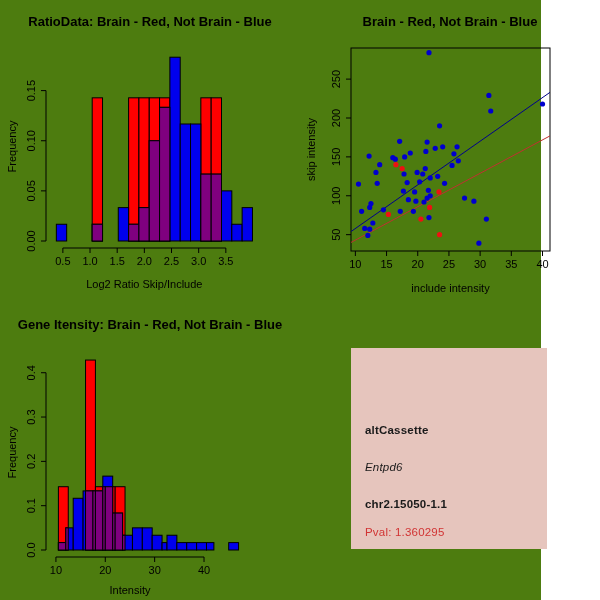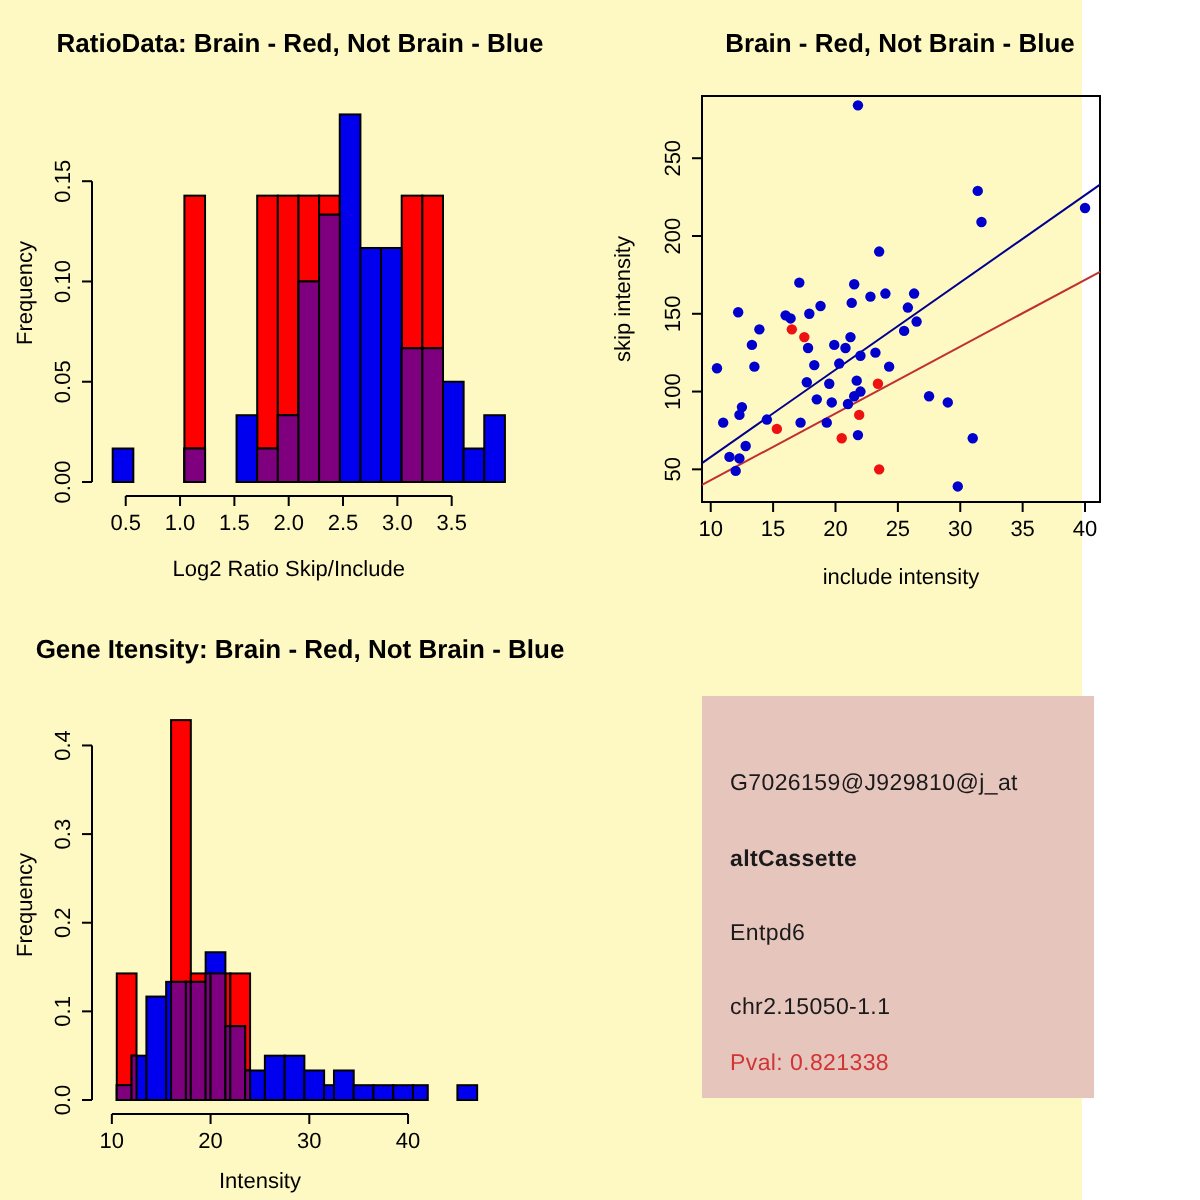--- a/index.html
+++ b/index.html
@@ -1,17 +1,17 @@
 <!DOCTYPE html>
 <html><head>
 <meta charset="utf-8">
 <style>
   html,body{margin:0;padding:0;background:#fff;width:600px;height:600px;overflow:hidden;}
   body{font-family:"Liberation Sans",sans-serif;}
-  .canvas{position:relative;width:541px;height:600px;background:#fef9c3;}
+  .canvas{position:relative;width:541px;height:600px;background:#4d7c0f;}
   .panel{position:absolute;width:300px;height:300px;}
   #p1{left:0;top:0;}
   #p2{left:300px;top:0;}
   #p3{left:0;top:305px;}
   #p4{left:300px;top:300px;}
   .panel svg{display:block;width:300px;height:300px;}
   .infobox{position:absolute;left:51px;top:48px;width:196px;height:201px;}
   .iline{position:absolute;left:14px;font-size:11.5px;color:#1a1a1a;letter-spacing:0.2px;white-space:nowrap;}
 </style>
 </head>
@@ -233,21 +233,20 @@
         <rect x="102.81991525423729" y="181.71363636363634" width="2.468220338983045" height="63.28636363636366" fill="#7F007F" stroke="#000000" stroke-width="1"></rect>
         <rect x="105.28813559322033" y="181.71363636363634" width="7.404661016949149" height="63.28636363636366" fill="#7F007F" stroke="#000000" stroke-width="1"></rect>
         <rect x="112.69279661016948" y="208.08295454545456" width="2.468220338983059" height="36.917045454545445" fill="#7F007F" stroke="#000000" stroke-width="1"></rect>
         <rect x="115.16101694915254" y="208.08295454545456" width="7.404661016949149" height="36.917045454545445" fill="#7F007F" stroke="#000000" stroke-width="1"></rect>
         <rect x="122.56567796610169" y="230.24204545454546" width="2.468220338983045" height="14.757954545454538" fill="#7F007F" stroke="#000000" stroke-width="1"></rect>
       </svg>
   </div>
 
   <div class="panel" id="p4">
     <div class="infobox" id="infobox" style="background: rgb(230, 197, 189);">
-      <div class="iline" style="top: 38px; color: rgb(26, 26, 26);">G7026159@J929810@j_at</div>
       <div class="iline" style="top: 76px; color: rgb(26, 26, 26); font-weight: bold;">altCassette</div>
-      <div class="iline" style="top: 113px; color: rgb(26, 26, 26);">Entpd6</div>
-      <div class="iline" style="top: 150px; color: rgb(26, 26, 26);">chr2.15050-1.1</div>
-      <div class="iline" style="top: 178px; color: rgb(209, 52, 52);">Pval: 0.821338</div>
+      <div class="iline" style="top: 113px; color: rgb(26, 26, 26); font-style: italic;">Entpd6</div>
+      <div class="iline" style="top: 150px; color: rgb(26, 26, 26); font-weight: bold;">chr2.15050-1.1</div>
+      <div class="iline" style="top: 178px; color: rgb(209, 52, 52);">Pval: 1.360295</div>
     </div>
   </div>
 
 </div>
 
 </body></html>

